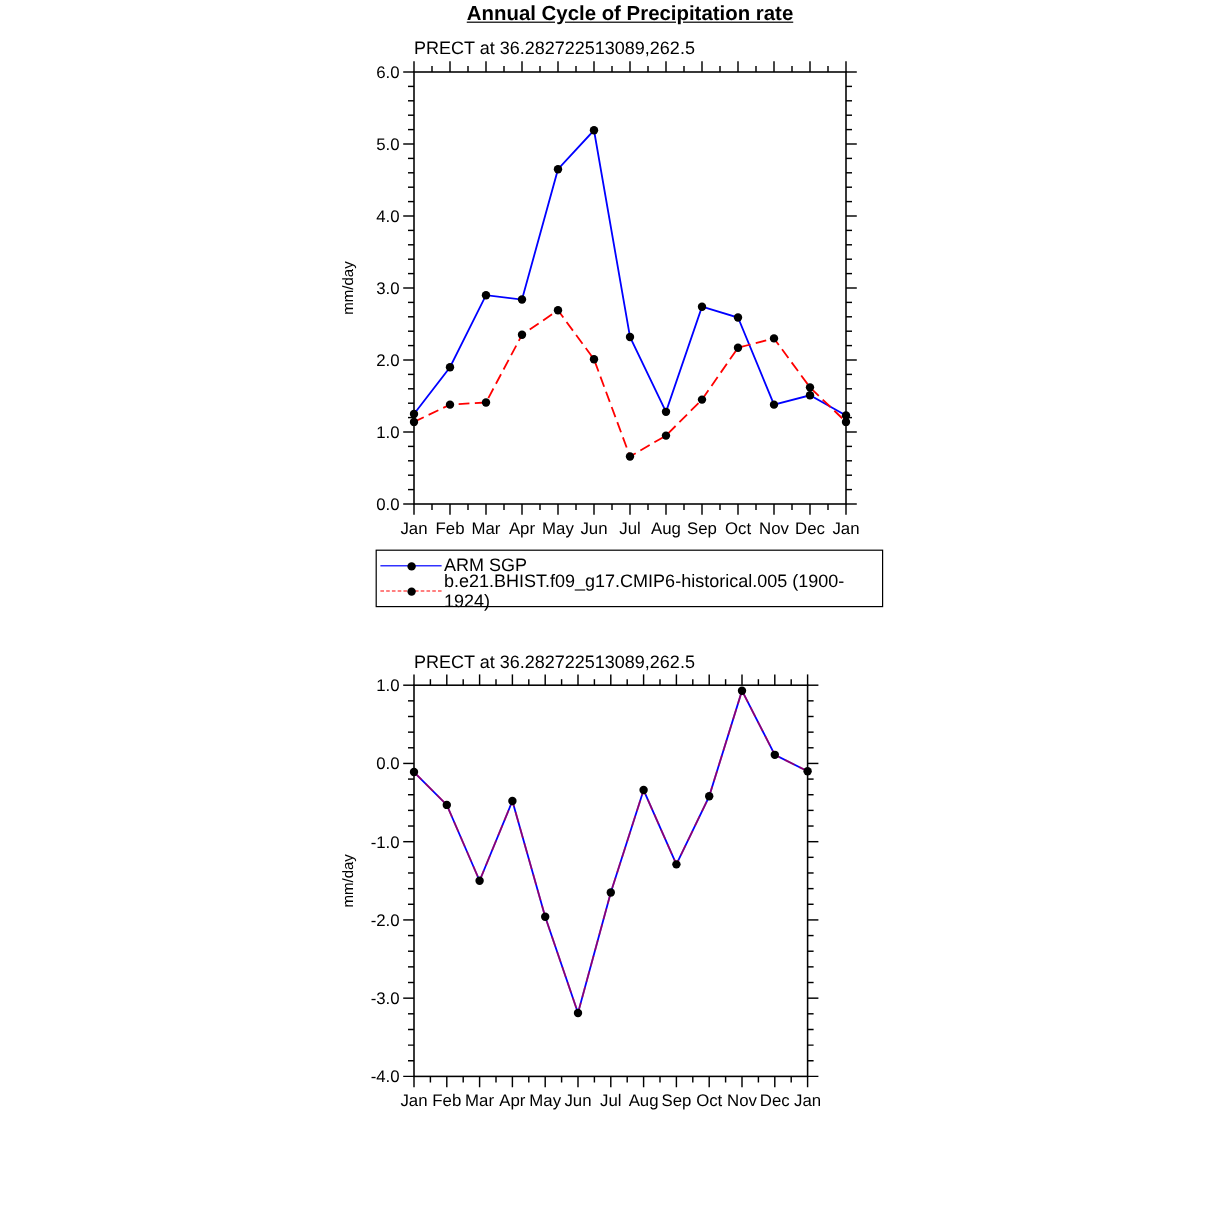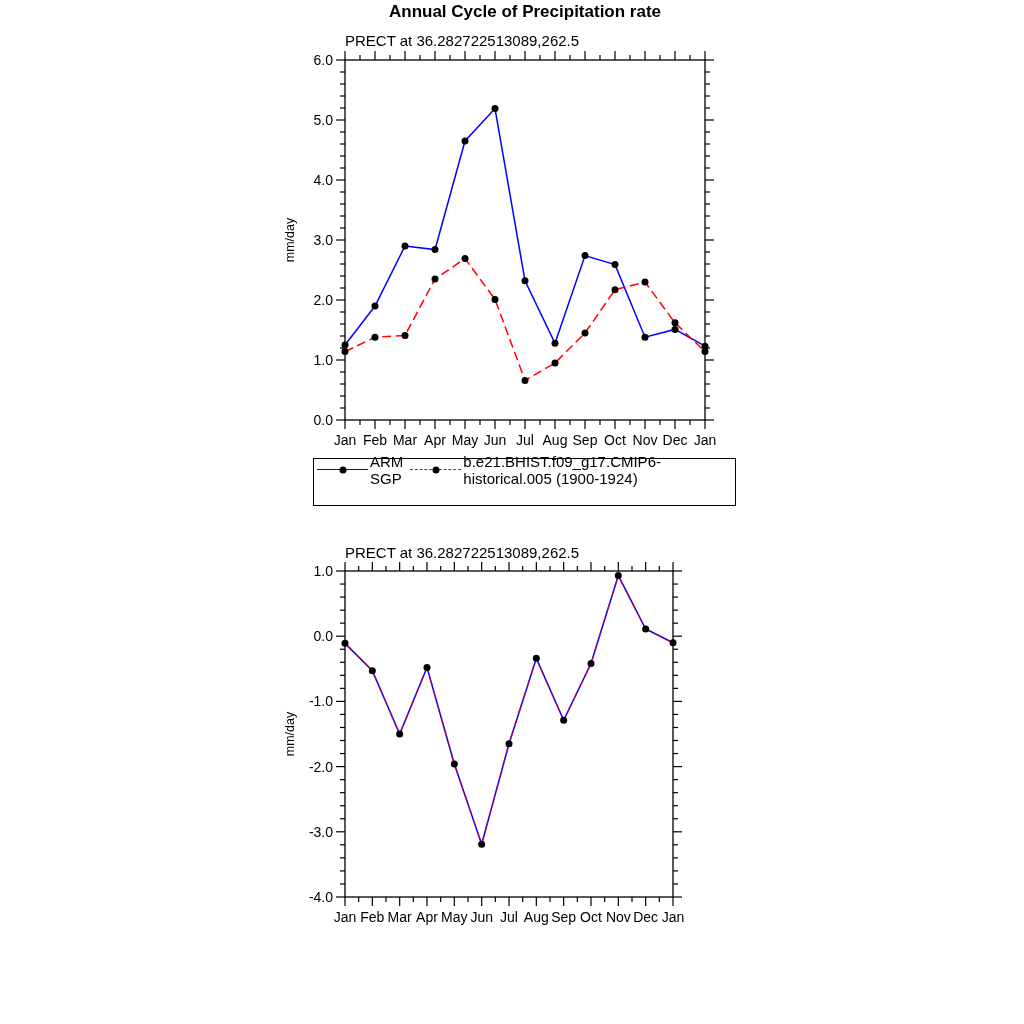--- a/index.html
+++ b/index.html
@@ -2,26 +2,26 @@
 <html><head>
 <meta charset="utf-8">
 <style>
   html,body{margin:0;padding:0;background:#fff;}
   .canvas{
     position:relative;width:1024px;height:1024px;background:#ffffff;overflow:hidden;
     font-family:"Liberation Sans","DejaVu Sans",sans-serif;color:#000;
   }
   svg{position:absolute;left:0;top:0;}
   .abs{position:absolute;white-space:nowrap;}
-  .chart-title{font-weight:bold;font-size:17px;text-align:center;}
+  .chart-title{font-weight:bold;font-size:17px;text-align:center;text-decoration:underline;}
   .chart-subtitle{font-size:15px;}
   .ylabel{font-size:12.5px;transform:translate(-50%,-50%) rotate(-90deg);}
   .legend{
     position:absolute;left:313px;top:458px;width:423px;height:48px;
-    border:1.2px solid #000;display:flex;flex-direction:row;justify-content:center;
+    border:1.2px solid #000;display:flex;flex-direction:column;justify-content:center;
     padding-left:3px;box-sizing:border-box;background:#fff;
   }
   .legend-row{display:flex;align-items:center;height:21px;}
   .sample{position:relative;width:51px;height:10px;flex:0 0 51px;}
   .sample .line{position:absolute;left:0;right:0;top:4px;}
   .line-solid-blue{border-top:1.6px solid #0000ff;}
   .line-dashed-red{border-top:1.6px dashed #ff0000;}
   .sample .dot{
     position:absolute;left:50%;top:5px;width:7px;height:7px;border-radius:50%;
     background:#000;transform:translate(-50%,-50%);

